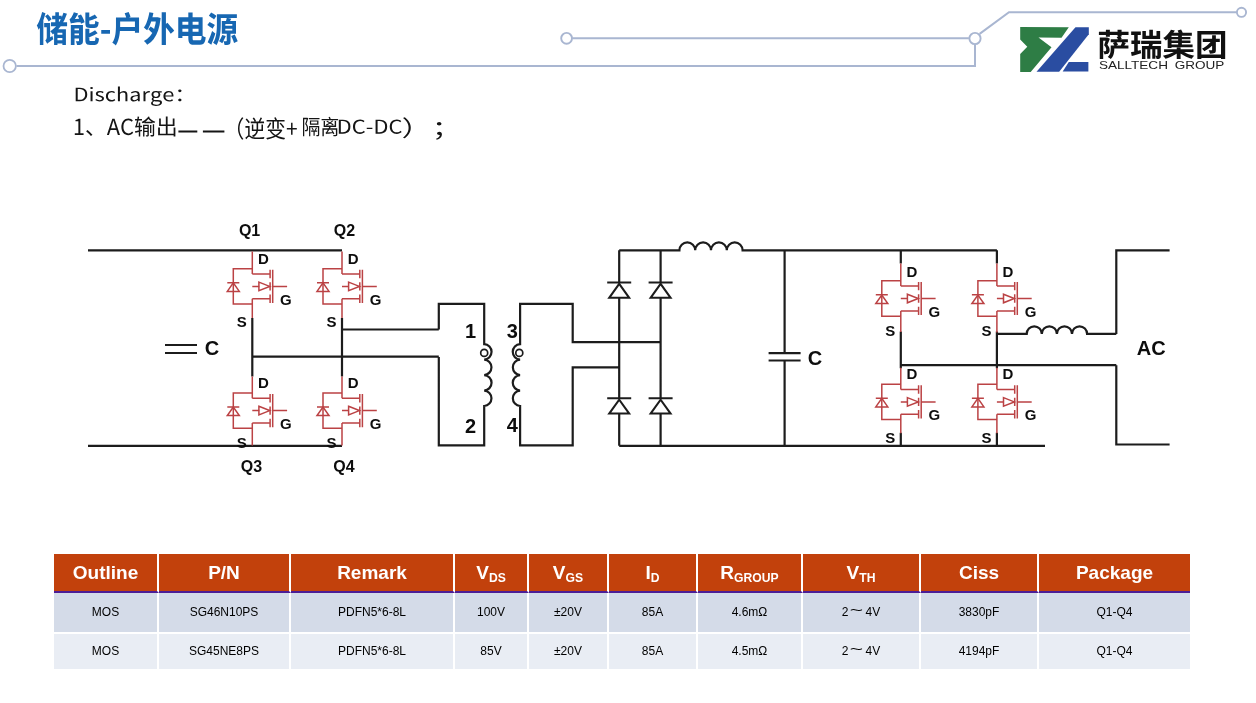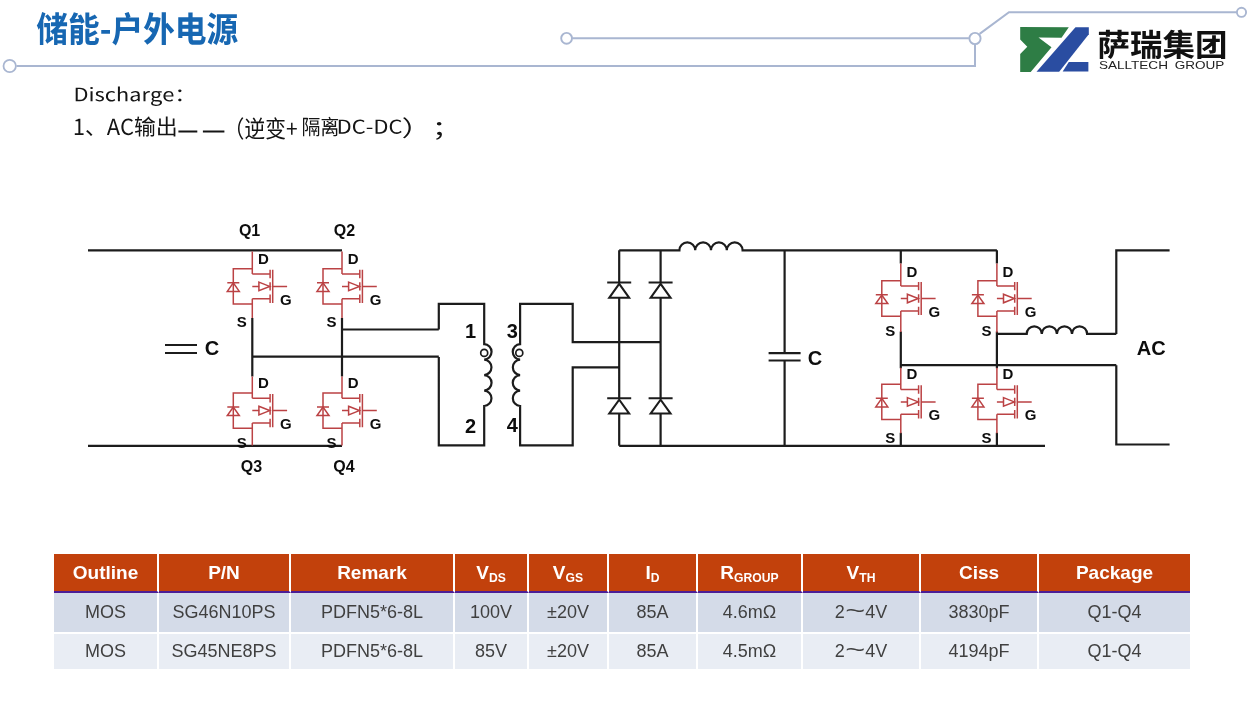--- a/index.html
+++ b/index.html
@@ -1,19 +1,19 @@
 <!DOCTYPE html>
 <html><head><meta charset="utf-8">
 <style>
 html,body{margin:0;padding:0;background:#fff;width:1256px;height:703px;overflow:hidden}
 body{font-family:"Liberation Sans",sans-serif;position:relative}
 #spec{position:absolute;left:54px;top:554px;border-collapse:separate;border-spacing:0;table-layout:fixed}
 #spec th,#spec td{text-align:center;vertical-align:middle;padding:0;overflow:hidden;white-space:nowrap}
 #spec th{background:#c2410c;color:#fff;font-size:19px;font-weight:bold;height:37px;border-bottom:2px solid #4c1d95}
-#spec td{font-size:18px;color:#404040}
+#spec td{font-size:12px;color:#000000}
 #spec tr.r1 td{background:#d4dbe8;height:38.5px;border-bottom:2px solid #fff}
 #spec tr.r2 td{background:#e9edf4;height:35px}
 #spec th:not(:last-child),#spec td:not(:last-child){border-right:2px solid #fff}
 .tld{display:inline-block;transform:scale(1.9,1.25) translateY(-1.5px);margin:0 5px}
 sub{font-size:64%;vertical-align:baseline;position:relative;top:0.25em}
 </style></head>
 <body>
 <svg width="1256" height="703" viewBox="0 0 1256 703" style="position:absolute;left:0;top:0">
 <g stroke="#a9b6d1" fill="none">
 <path stroke-width="2" d="M16.5,65.9 H975 V44.6"></path>

